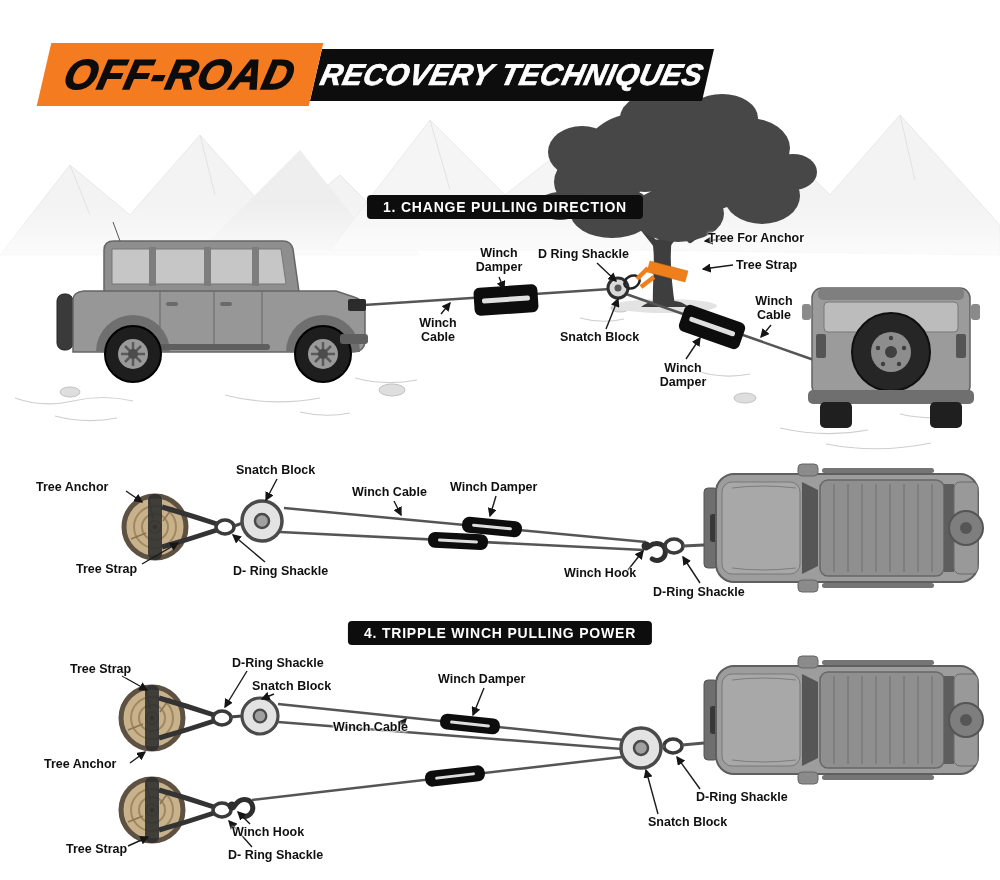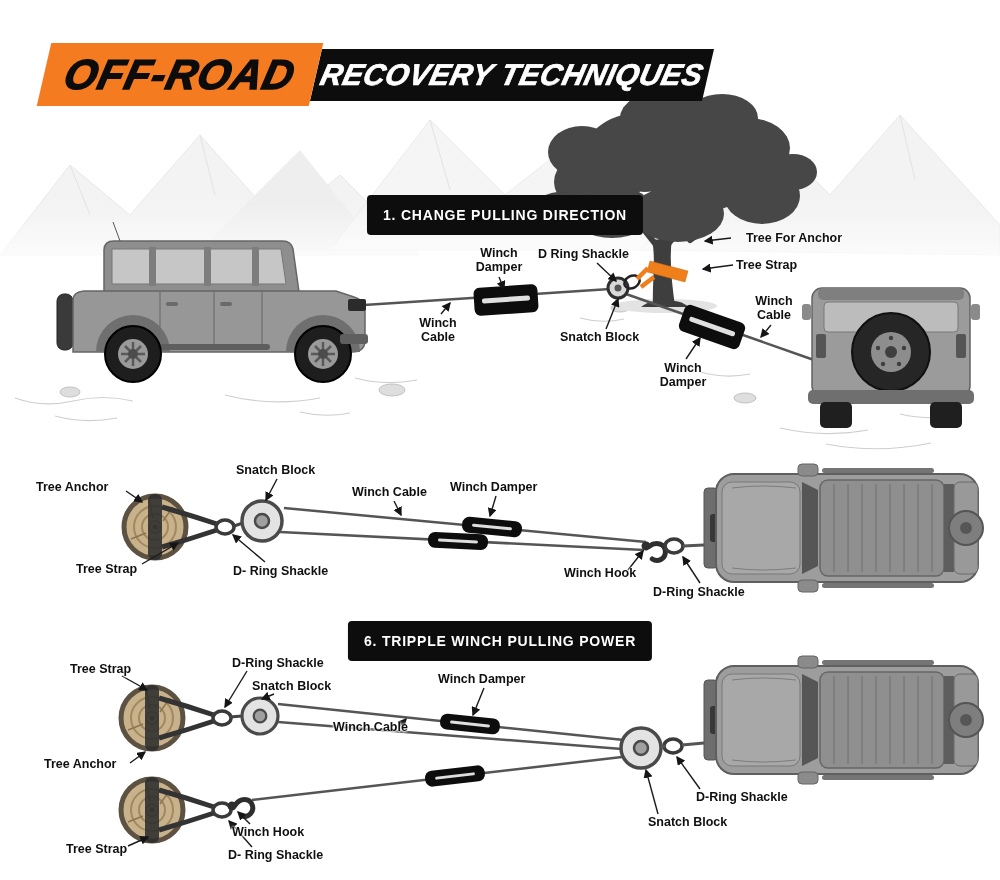--- a/index.html
+++ b/index.html
@@ -12,21 +12,21 @@
       display:flex;align-items:center;justify-content:center;z-index:6;}
   .hdr-orange span{font-style:italic;font-weight:bold;font-size:42px;letter-spacing:1px;
       color:#0c0c0c;-webkit-text-stroke:1.4px #0c0c0c;white-space:nowrap;}
   .hdr-black{position:absolute;left:316px;top:49px;width:392px;height:52px;
       background:var(--banner-black,#0d0d0d);transform:skewX(-13deg);
       display:flex;align-items:center;justify-content:center;z-index:5;}
   .hdr-black span{color:#ffffff;font-style:italic;font-weight:bold;font-size:30px;
       letter-spacing:.5px;-webkit-text-stroke:.7px #fff;white-space:nowrap;}
   
   .banner{position:absolute;transform:translateX(-50%);background:var(--banner-black,#0d0d0d);
-      color:#fff;font-weight:bold;font-size:14px;letter-spacing:.8px;padding:12px 16px;
+      color:#fff;font-weight:bold;font-size:14px;letter-spacing:.8px;padding:4px 16px;
       border-radius:4px;white-space:nowrap;z-index:5;}
   
   .lbl{position:absolute;font-size:12.5px;font-weight:bold;color:var(--label-black,#101010);
       line-height:1.14;text-align:center;z-index:4;
       text-shadow:0 0 3px #fff,0 0 3px #fff,0 1px 2px #fff;}
   .nw{white-space:nowrap;}
   .ta-l{text-align:left;}
 </style>
 </head>
 <body>
@@ -275,25 +275,25 @@
 </svg>
 
 <div class="hdr-orange">
   <span>OFF-ROAD</span>
 </div>
 <div class="hdr-black">
   <span>RECOVERY TECHNIQUES</span>
 </div>
 
 <div class="banner" style="left:505px;top:195px;">1. CHANGE PULLING DIRECTION</div>
-<div class="banner" style="left:500px;top:621px;">6. TRIPPLE WINCH PULLING POWER</div>
+<div class="banner" style="left:500px;top:621px;">4. TRIPPLE WINCH PULLING POWER</div>
 
 <div class="lbl" style="left:462px;top:246px;width:74px;">Winch Damper</div>
 <div class="lbl nw" style="left:538px;top:247px;text-align:right;">D Ring Shackle</div>
-<div class="lbl nw ta-l" style="left:746px;top:231px;text-align:right;">Tree For Anchor</div>
+<div class="lbl nw ta-l" style="left:708px;top:231px;text-align:right;">Tree For Anchor</div>
 <div class="lbl nw ta-l" style="left:736px;top:258px;">Tree Strap</div>
 <div class="lbl" style="left:406px;top:316px;width:64px;">Winch Cable</div>
 <div class="lbl nw" style="left:560px;top:330px;">Snatch Block</div>
 <div class="lbl" style="left:742px;top:294px;width:64px;">Winch Cable</div>
 <div class="lbl" style="left:646px;top:361px;width:74px;">Winch Damper</div>
 
 <div class="lbl nw" style="left:36px;top:480px;">Tree Anchor</div>
 <div class="lbl nw" style="left:236px;top:463px;">Snatch Block</div>
 <div class="lbl nw" style="left:352px;top:485px;">Winch Cable</div>
 <div class="lbl nw" style="left:450px;top:480px;">Winch Damper</div>

